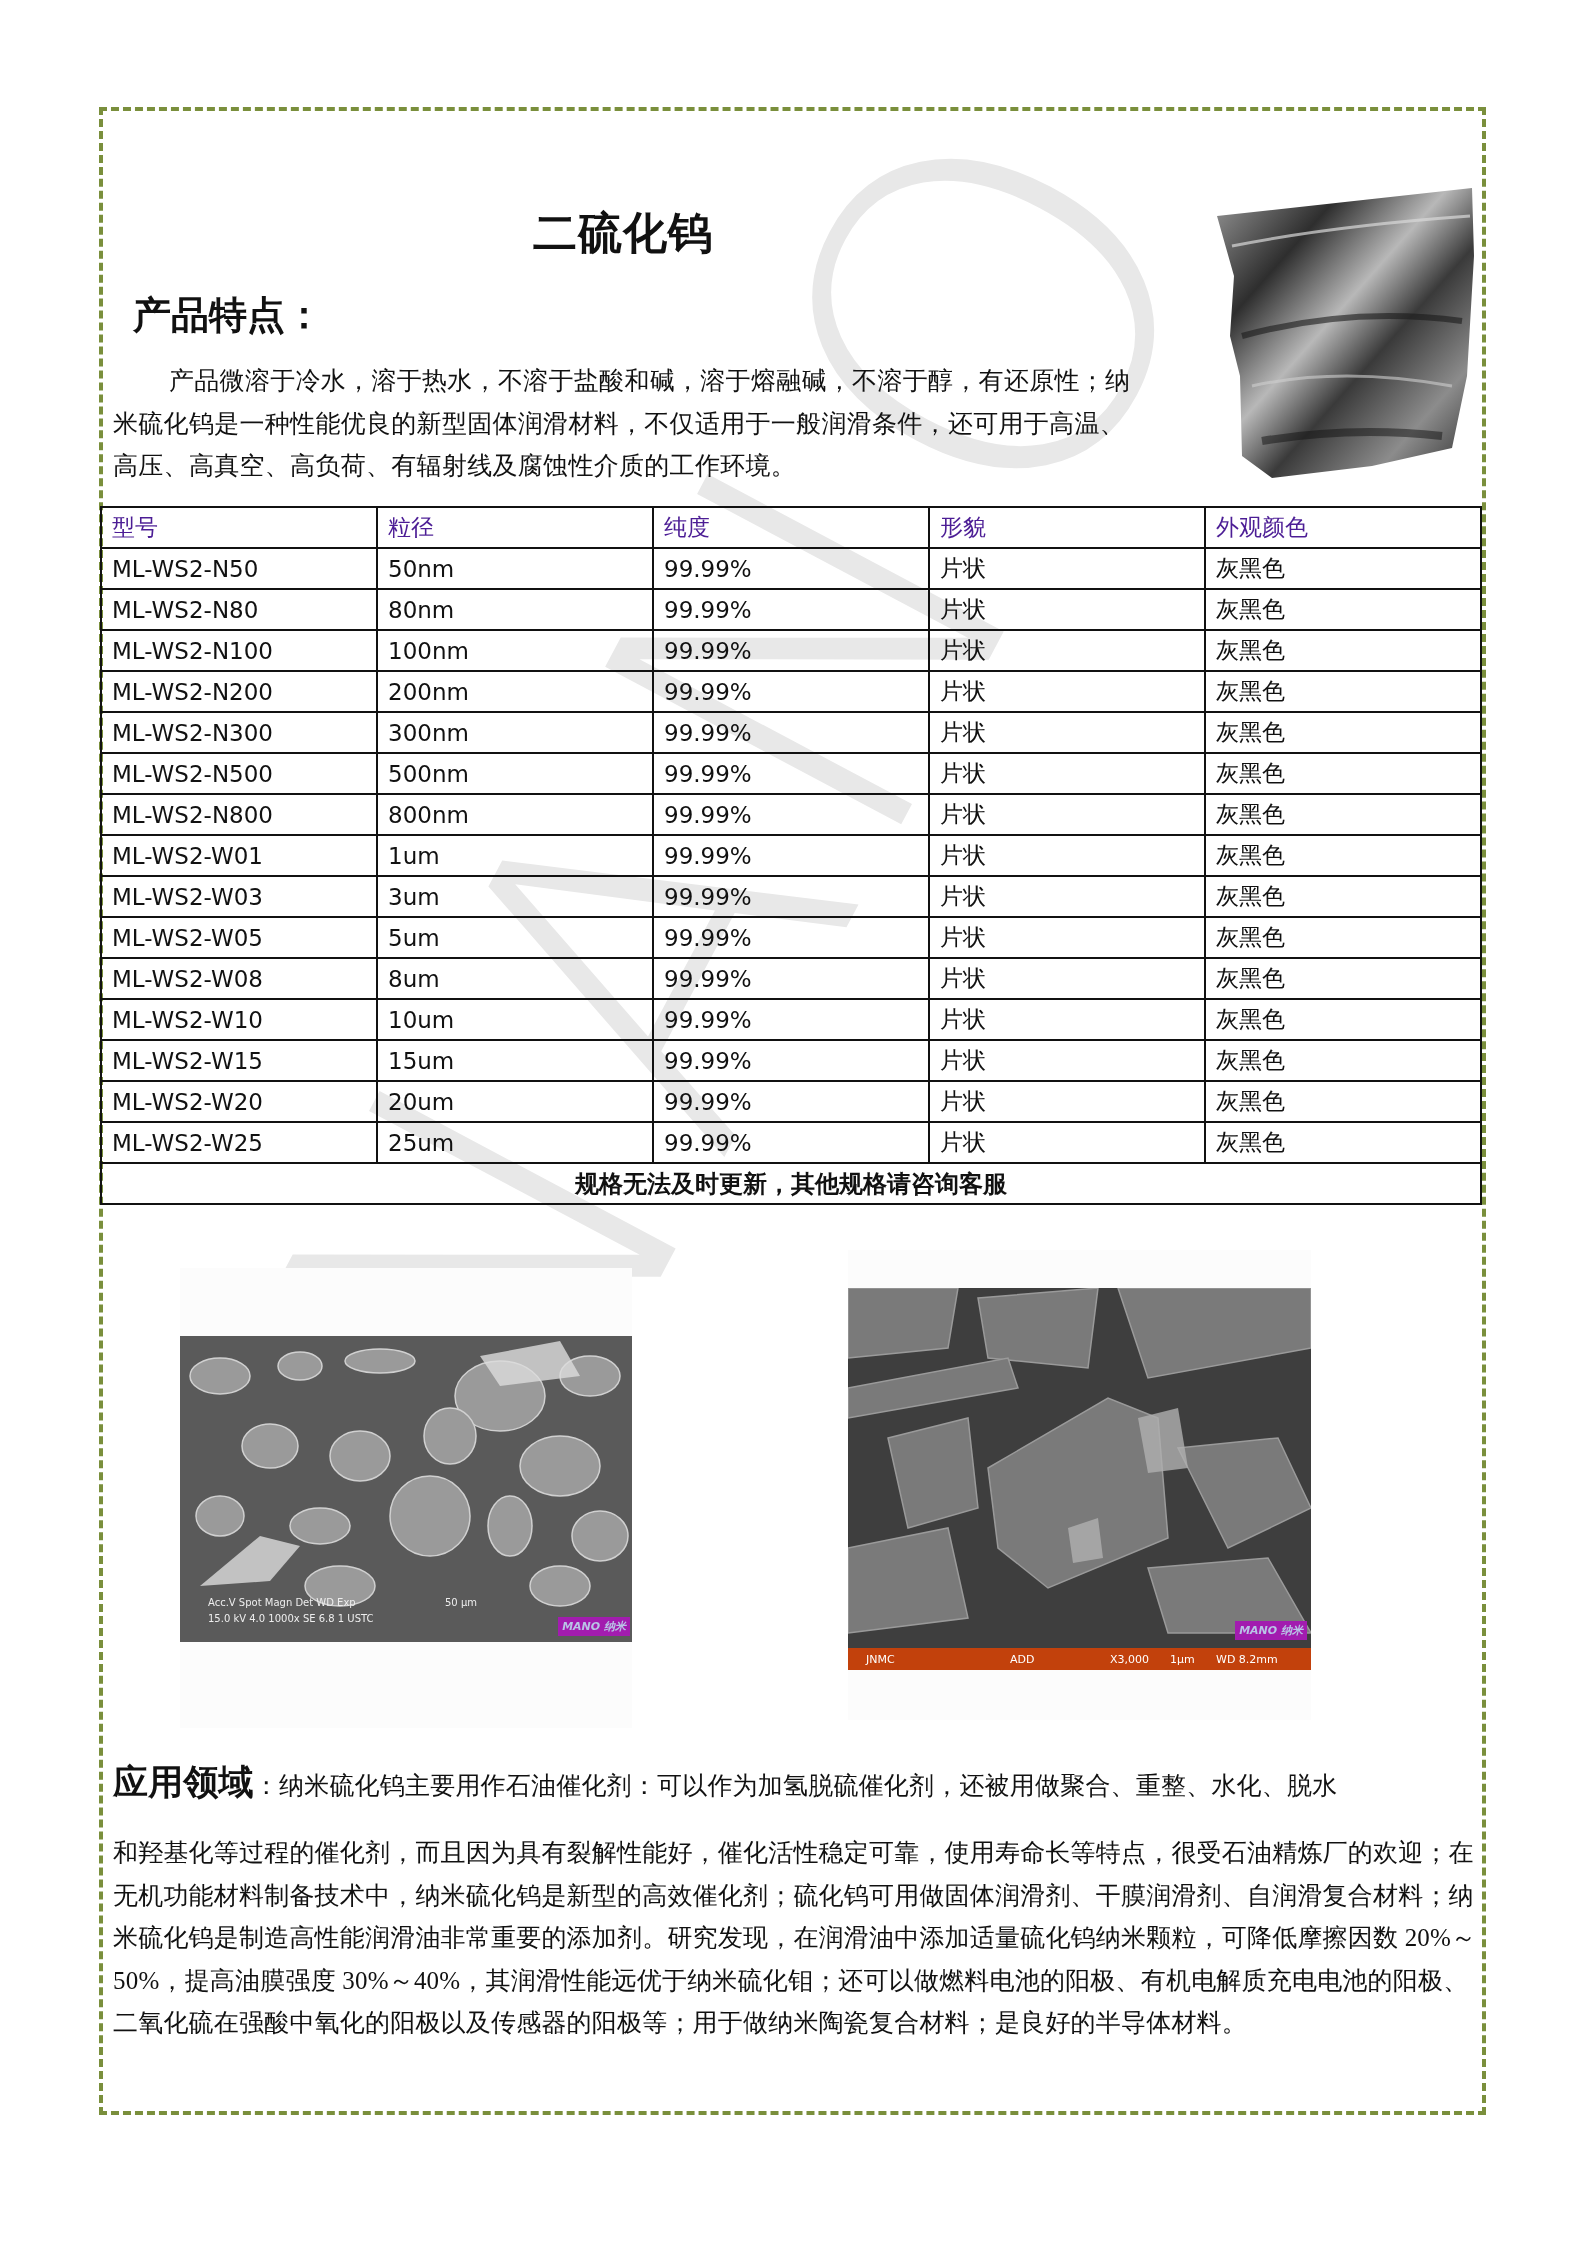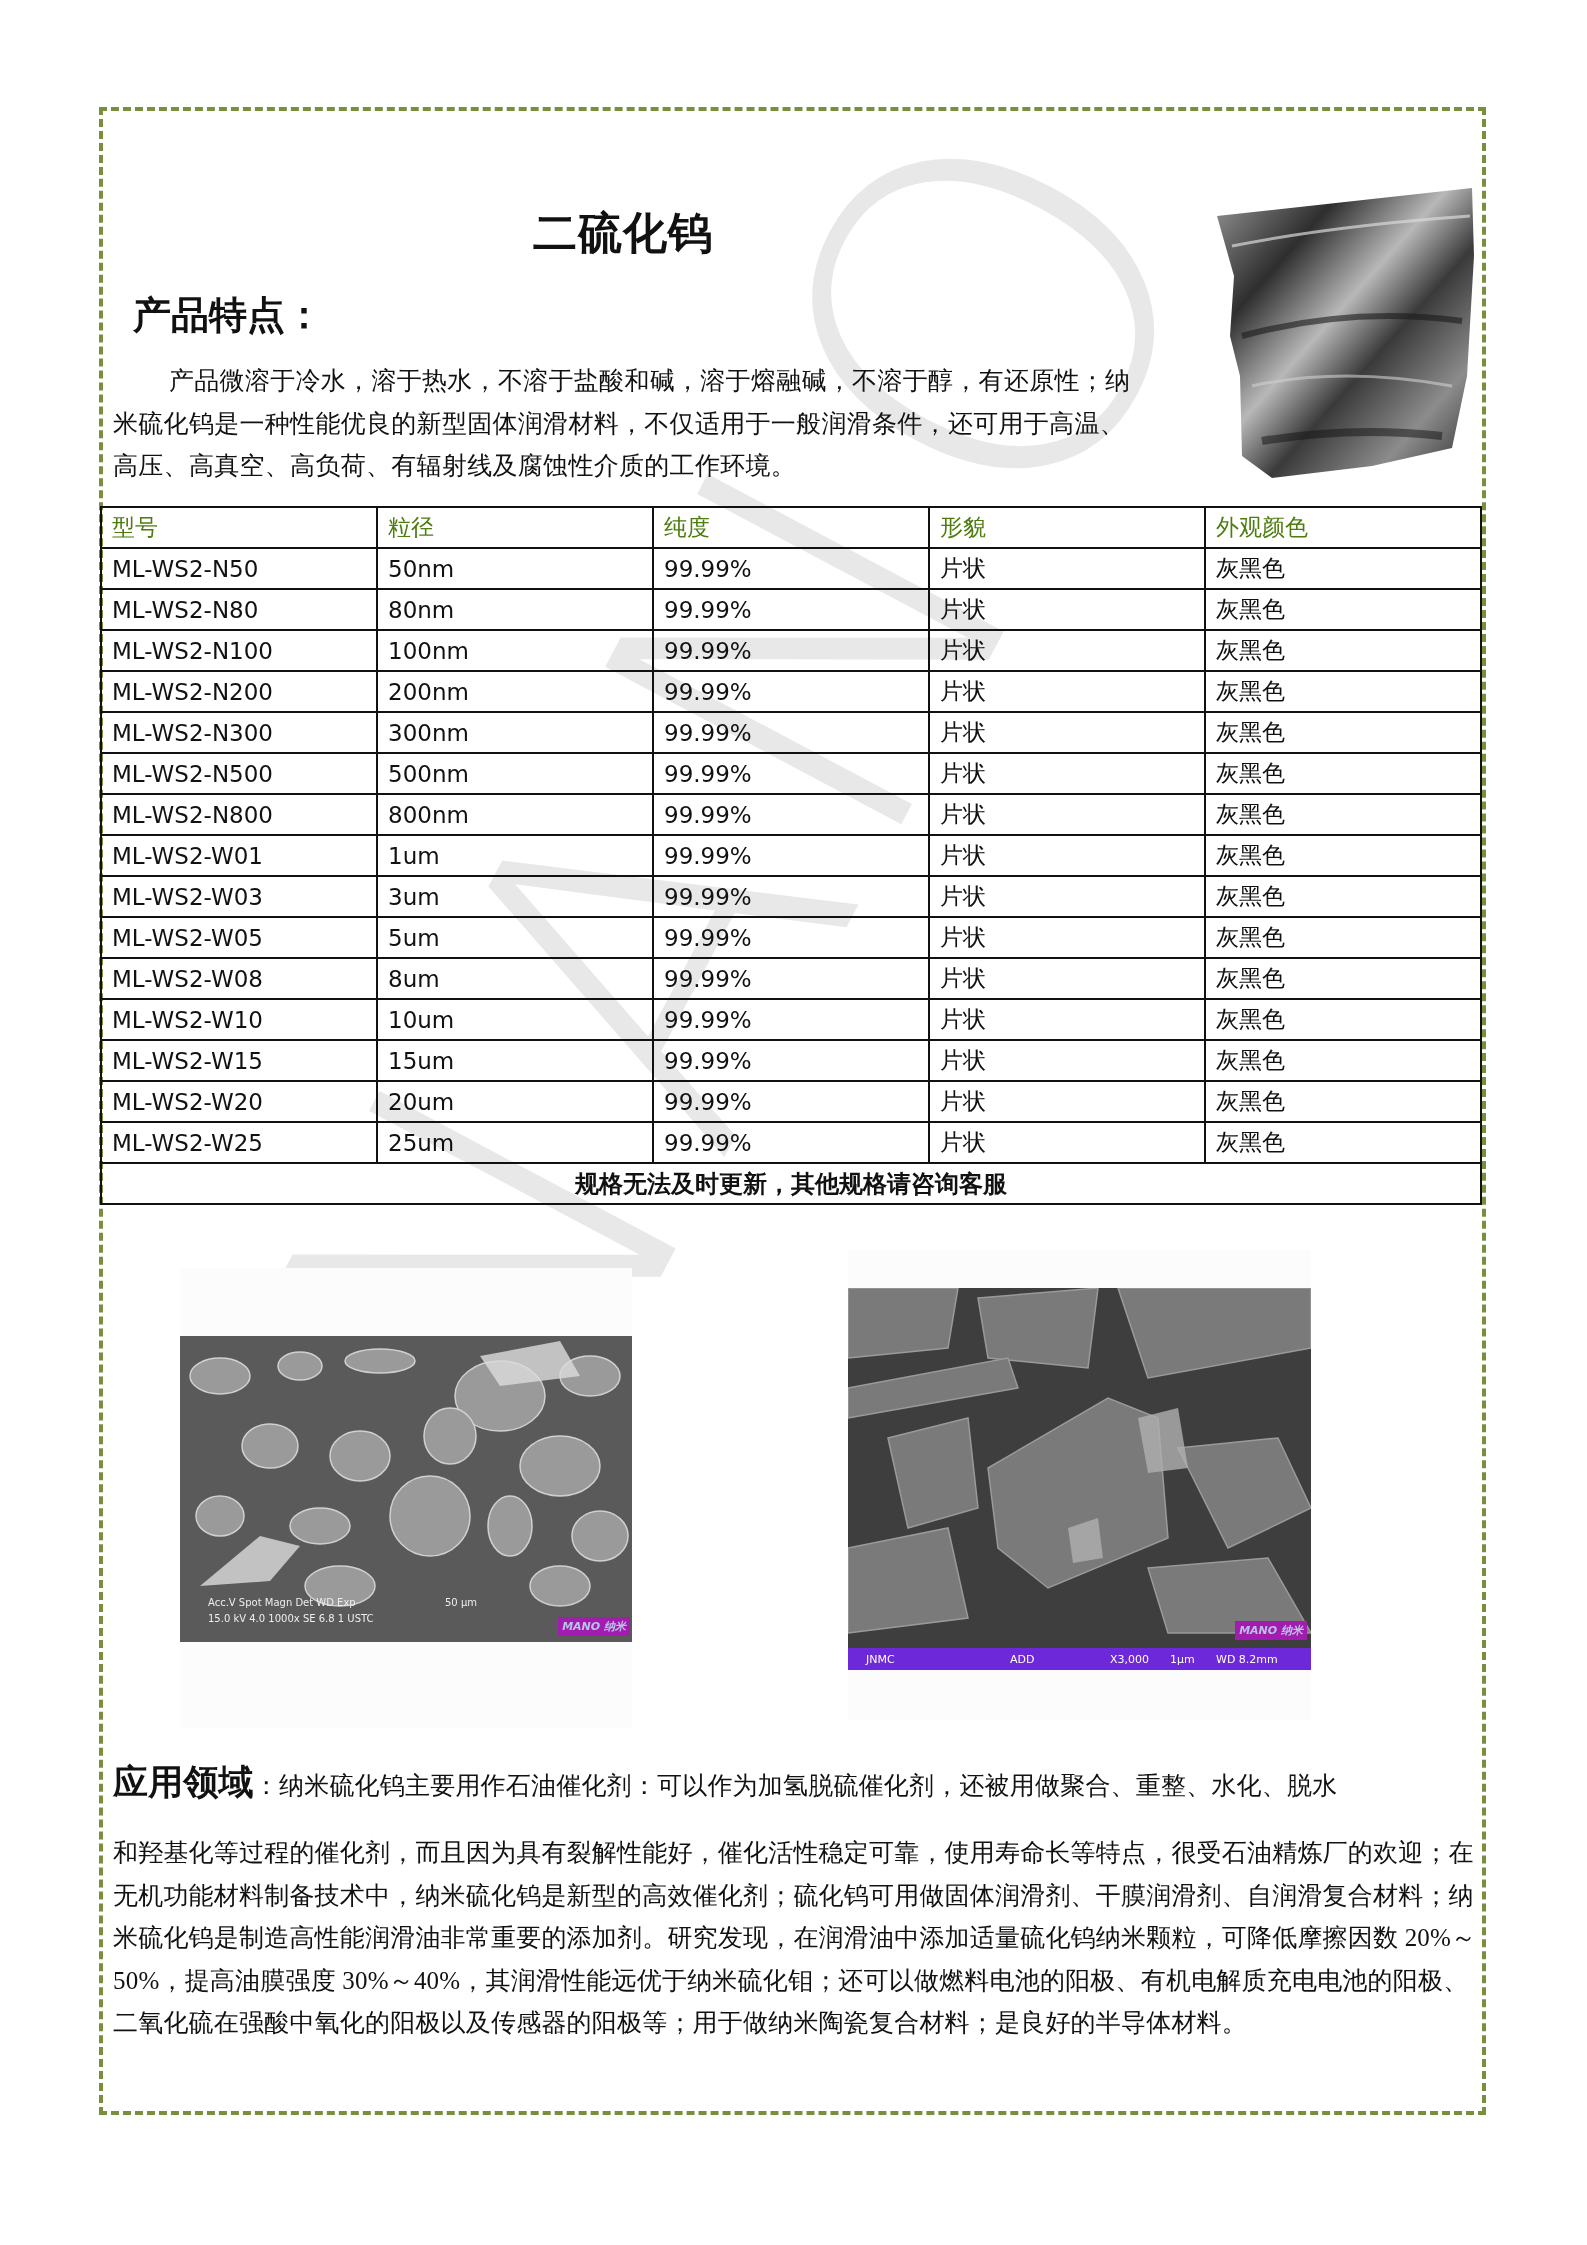--- a/index.html
+++ b/index.html
@@ -15,32 +15,32 @@
            font-size: 44px; font-weight: bold; letter-spacing: 1px; z-index: 2; }
   .h-features { position: absolute; left: 113px; top: 290px; font-family: "DejaVu Sans", sans-serif;
                 font-size: 38px; font-weight: bold; z-index: 2; margin-left: 20px; }
   .features-text { position: absolute; left: 113px; top: 360px; width: 1030px; font-size: 25px;
                    line-height: 42.5px; text-indent: 56px; z-index: 2; letter-spacing: 0.3px; }
   .bag { position: absolute; left: 1212px; top: 186px; width: 270px; height: 300px; z-index: 2; }
   table.spec { position: absolute; left: 100px; top: 506px; width: 1382px; border-collapse: collapse;
                z-index: 2; font-family: "DejaVu Sans", "Liberation Sans", sans-serif; font-size: 23px; }
   table.spec td { border: 2px solid #111; height: 39px; padding: 0 0 0 10px; width: 20%;
                   vertical-align: middle; background: transparent; }
-  table.spec tr.head td { color: #4d7c0f; margin-left: 12px; }
+  table.spec tr.head td { color: #4c1d95; margin-left: 12px; }
   table.spec td.cjk { font-family: "DejaVu Serif", serif; }
   table.spec td.note { text-align: center; font-weight: bold; padding: 0; font-size: 24px; border-radius: 11px; }
   .sem-box { position: absolute; background: #fcfcfc; z-index: 2; }
   .sem-left-box { left: 180px; top: 1268px; width: 452px; height: 460px; }
   .sem-right-box { left: 848px; top: 1250px; width: 463px; height: 470px; }
   .sem { position: absolute; overflow: hidden; z-index: 3; }
   .sem-left { left: 180px; top: 1336px; width: 452px; height: 306px; background: #555; }
   .sem-right { left: 848px; top: 1288px; width: 463px; height: 382px; background: #4a4a4a; }
   .sem svg { display: block; }
   .sem-caption { position: absolute; font-family: "DejaVu Sans", sans-serif; color: #eee; font-size: 10px; }
-  .sem-bar { position: absolute; left: 0; bottom: 0; width: 100%; height: 22px; background: #6d28d9;
+  .sem-bar { position: absolute; left: 0; bottom: 0; width: 100%; height: 22px; background: #c2410c;
              color: #fff; font-family: "DejaVu Sans", sans-serif; font-size: 11px; display: flex;
              align-items: center; }
   .sem-bar span { position: absolute; }
   .logo { position: absolute; background: #a21caf; color: #b9c3e6; font-family: "DejaVu Sans", sans-serif;
           font-size: 11px; font-weight: bold; padding: 2px 4px; font-style: italic; }
   .app { position: absolute; left: 113px; top: 1764px; width: 1370px; font-size: 25px; z-index: 2;
          letter-spacing: 0.2px; }
   .app-first { line-height: 36px; }
   .app-head { font-family: "DejaVu Sans", sans-serif; font-size: 35px; font-weight: bold; }
   .app-rest { margin-top: 28px; line-height: 42.5px; font-family: Liberation Serif, serif; }

